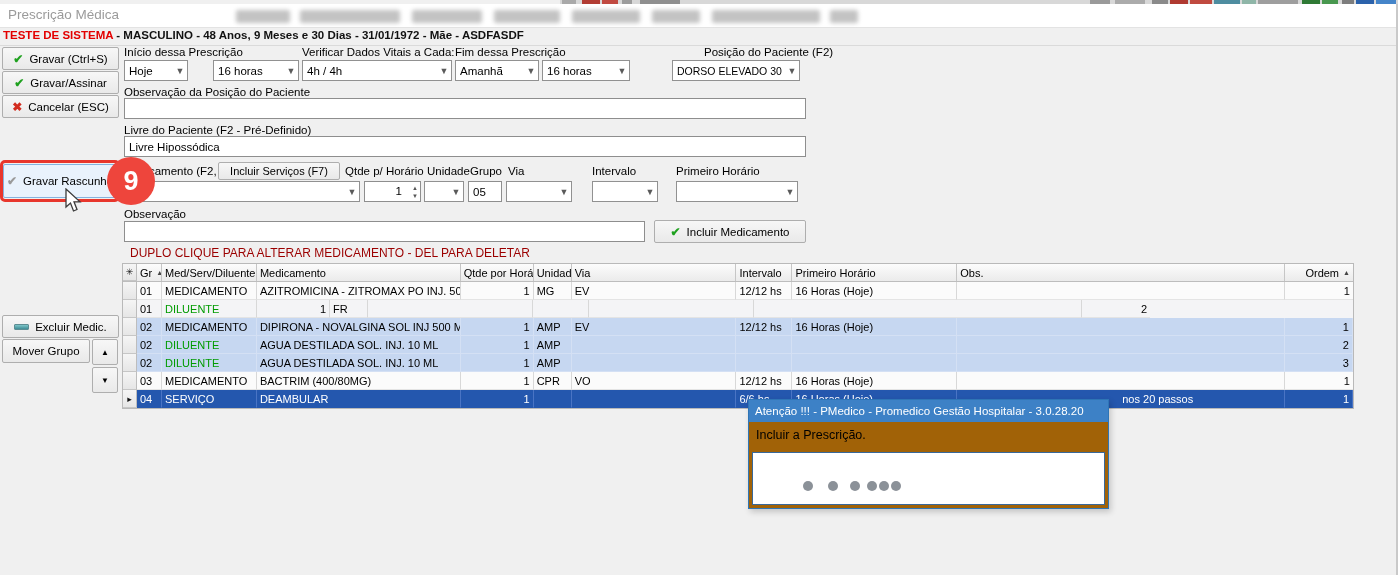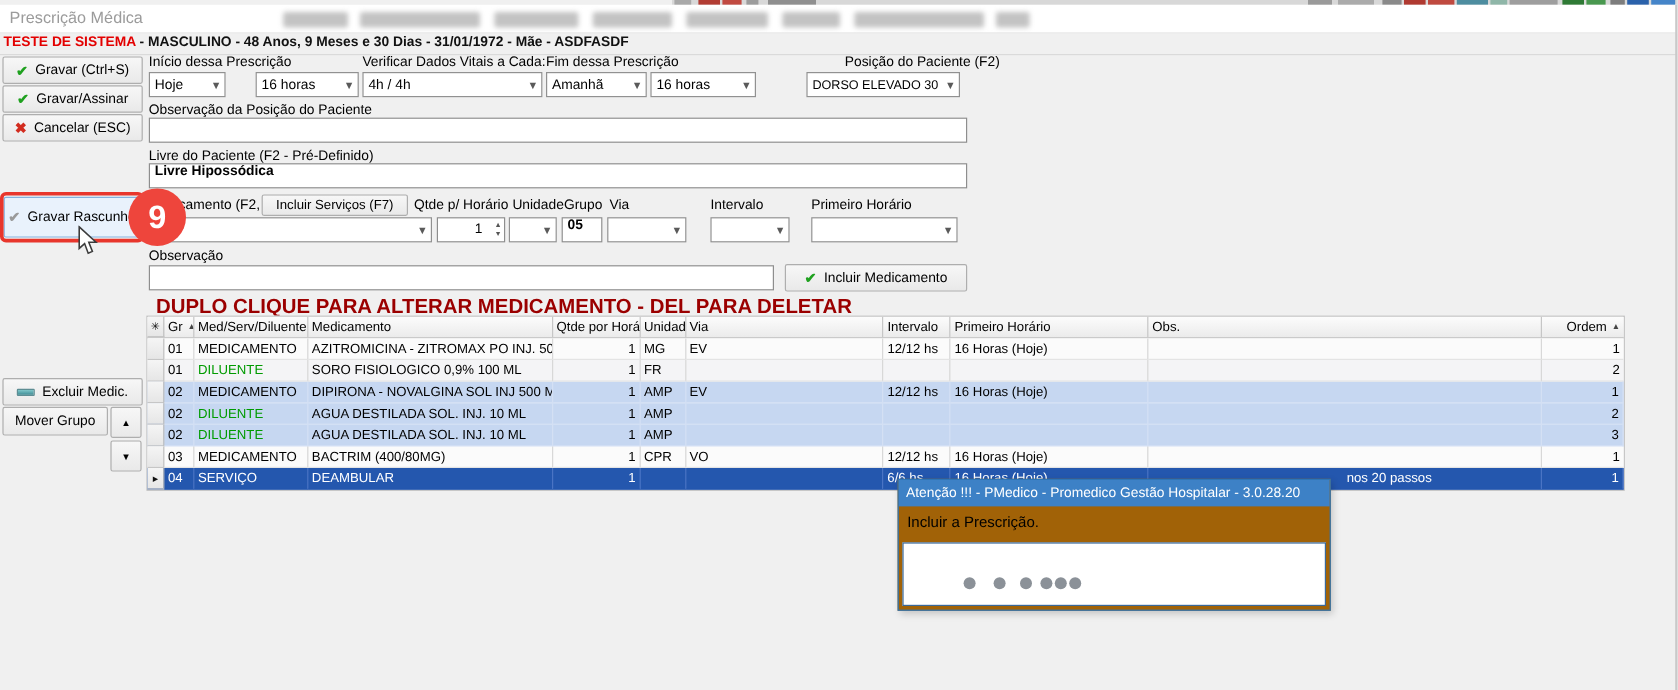--- a/index.html
+++ b/index.html
@@ -34,27 +34,27 @@
   .red-box{position:absolute;left:0;top:160px;width:120px;height:42px;border:3px solid #e8362c;border-radius:5px;box-sizing:border-box;z-index:39;}
   .badge{position:absolute;left:107px;top:157px;width:48px;height:48px;border-radius:50%;background:#ee453c;color:#fff;
          font-size:27px;font-weight:bold;display:flex;align-items:center;justify-content:center;z-index:40;}
 
   
   .lbl{position:absolute;font-size:11.5px;color:#000;white-space:nowrap;}
   .combo{position:absolute;height:21px;background:#fff;border:1px solid #919191;box-sizing:border-box;display:flex;align-items:center;}
   .combo .val{padding-left:4px;white-space:nowrap;overflow:hidden;flex:1;}
   .combo .arr{width:14px;text-align:center;color:#5a5a5a;font-size:9px;}
   .tinput{position:absolute;height:21px;background:#fff;border:1px solid #8e8e8e;box-sizing:border-box;
-          display:flex;align-items:flex-start;padding-left:4px;white-space:nowrap;font-weight:bold;}
+          display:flex;align-items:center;padding-left:4px;white-space:nowrap;}
   .spinner{position:absolute;height:21px;background:#fff;border:1px solid #8e8e8e;box-sizing:border-box;}
   .spinner .v{position:absolute;right:18px;top:3px;}
   .spinner .sa{position:absolute;right:2px;font-size:6px;color:#555;line-height:6px;}
   .small-btn{font-size:11px;}
 
-  .hint{position:absolute;left:130px;top:246px;color:#9b0000;font-weight:bold;font-size:17px;}
+  .hint{position:absolute;left:130px;top:246px;color:#9b0000;font-weight:normal;font-size:12px;}
 
   
   .grid{position:absolute;left:122px;top:263px;width:1232px;border:1px solid #b9b9b9;box-sizing:border-box;background:#fff;}
   .grid-header{display:flex;height:17px;background:linear-gradient(#fcfcfc,#ebebeb);border-bottom:1px solid #bdbdbd;}
   .hc{box-sizing:border-box;border-right:1px solid #c6c6c6;display:flex;align-items:center;padding:0 3px;font-size:11px;justify-content:space-between;overflow:hidden;white-space:nowrap;}
   .sort{font-size:7px;color:#444;margin-left:4px;}
   .mkhdr{justify-content:center;color:#777;font-size:8px;}
   .grid-row{display:flex;height:18px;font-size:11px;}
   .grid-row.w{background:#fbfbfb;}
   .grid-row.w2{background:#f4f4f6;}
@@ -311,21 +311,20 @@
           <div class="gc c-via">EV</div>
           <div class="gc c-intervalo">12/12 hs</div>
           <div class="gc c-primeiro">16 Horas (Hoje)</div>
           <div class="gc c-obs"></div>
           <div class="gc c-ordem">1</div>
         </div>
         <div class="grid-row w2">
           <div class="gc c-marker"></div>
           <div class="gc c-gr">01</div>
           <div class="gc c-tipo green">DILUENTE</div>
-          <div class="gc c-med">SORO FISIOLOGICO 0,9%  100 ML</div>
           <div class="gc c-qtde">1</div>
           <div class="gc c-unidade">FR</div>
           <div class="gc c-via"></div>
           <div class="gc c-intervalo"></div>
           <div class="gc c-primeiro"></div>
           <div class="gc c-obs"></div>
           <div class="gc c-ordem">2</div>
         </div>
         <div class="grid-row b">
           <div class="gc c-marker"></div>

